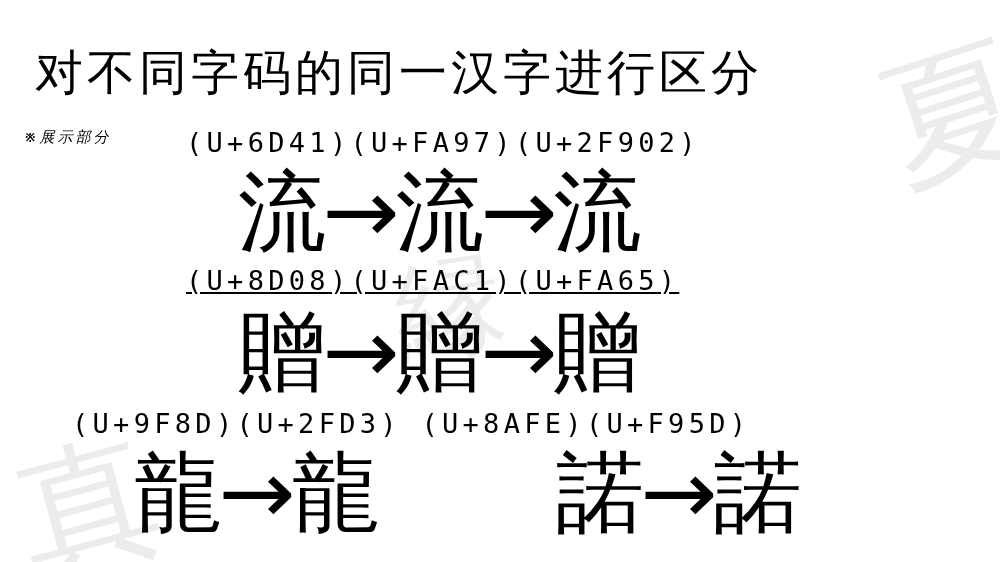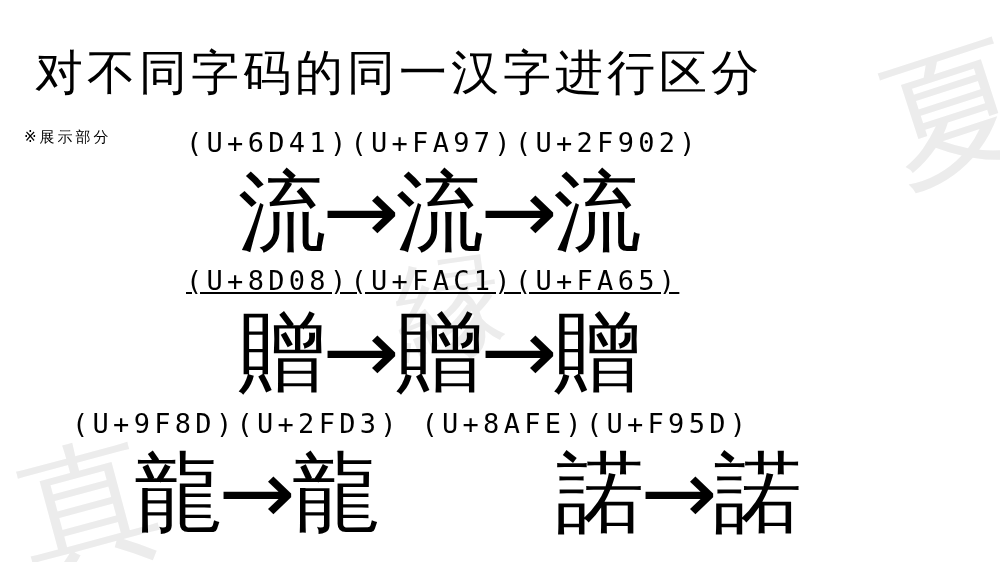--- a/index.html
+++ b/index.html
@@ -3,21 +3,21 @@
 <meta charset="utf-8">
 <style>
   html, body { margin: 0; padding: 0; }
   body {
     width: 1000px; height: 562px; background: #ffffff; position: relative; overflow: hidden;
     font-family: "DejaVu Sans", sans-serif; color: #000;
   }
   .abs { position: absolute; white-space: nowrap; }
   .wm { color: #ececec; font-family: "DejaVu Sans", sans-serif; }
   .title { left: 35px; top: 40px; font-size: 48px; letter-spacing: 4px; line-height: 64px; text-align: right; }
-  .note { left: 24px; top: 127px; font-size: 15px; letter-spacing: 3px; line-height: 20px; }
+  .note { left: 24px; top: 127px; font-size: 15px; letter-spacing: 3px; line-height: 20px; font-style: italic; }
   .codes { font-family: "DejaVu Sans Mono", monospace; font-size: 27px; letter-spacing: 4.3px; line-height: 32px; }
   .chars { font-size: 88px; line-height: 96px; display: flex; align-items: center; }
   .chars .arrow { font-size: 88px; margin: 0 -2px; display: inline-block; transform: scaleX(1.05); }
   .row1c { left: 186px; top: 127px; }
   .row1 { left: 238px; top: 164px; }
   .row2c { left: 186px; top: 265px; text-decoration: underline; }
   .row2 { left: 238px; top: 304px; }
   .row3c { left: 72px; top: 408px; }
   .row3a { left: 134px; top: 445px; }
   .row3b { left: 556px; top: 445px; }

